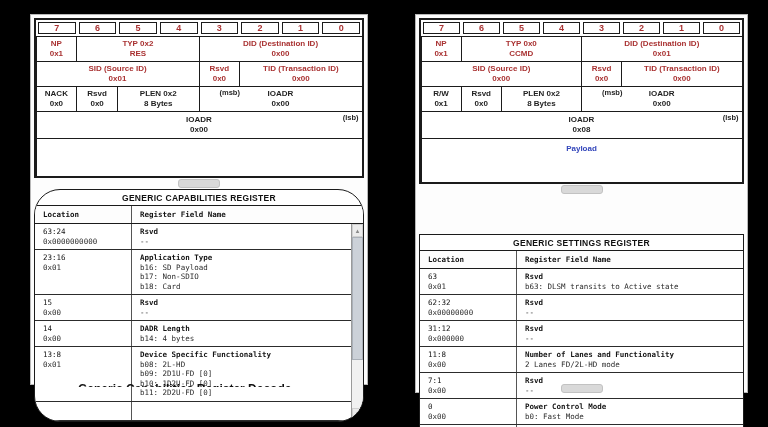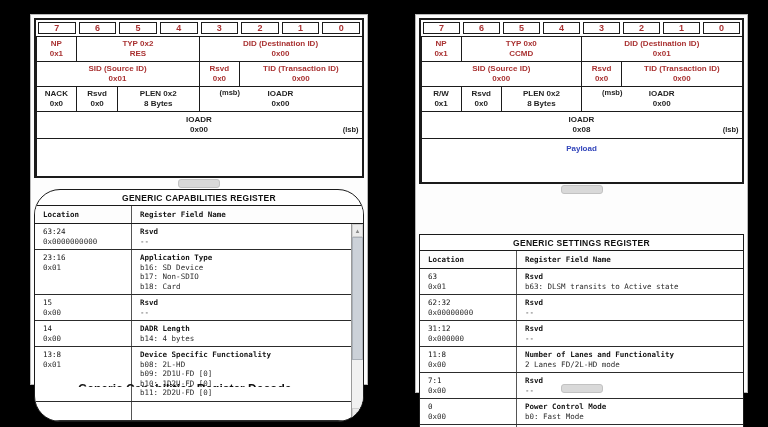--- a/index.html
+++ b/index.html
@@ -18,21 +18,21 @@
          text-align:center;font-weight:bold;font-size:8px;line-height:10px;
          box-sizing:border-box;background:#fff;overflow:hidden;}
   .bits .pcell{border:1.4px solid #1b1b1b;margin:0;}
   .bits{column-gap:3px;padding:2px 2px 2px 2px;}
   .c-red .pcell{color:#a93232;}
   .c-dark .pcell{color:#1f1f1f;}
   .c-blue .pcell{color:#3346bb;justify-content:flex-start;padding-top:5px;}
   .bits .pcell{color:#a93232;font-size:9px;}
   .corner-l,.corner-r{position:absolute;top:1px;font-size:7.5px;color:#1f1f1f;font-weight:bold;}
   .corner-l{left:20px;}
-  .corner-r{right:3px;margin-top:12px;}
+  .corner-r{right:3px;}
 
   
   .handle{width:40px;height:7px;background:#d9d9d9;border:1px solid #c2c2c2;border-radius:3px;
           margin:1px auto 1px auto;}
   .handle-bottom{position:absolute;left:50%;transform:translateX(-50%);bottom:-2px;}
 
   
   .regtable{border:1.6px solid #1b1b1b;background:#fff;box-sizing:border-box;overflow:hidden;
             display:flex;flex-direction:column;}
   .rt-title{text-align:center;font-weight:bold;font-size:8.5px;letter-spacing:.3px;
@@ -159,21 +159,21 @@
                 <div class="fdetail">--</div>
               </div>
             </div>
             <div class="rt-row">
               <div class="rloc">
                 <div>23:16</div>
                 <div class="rval">0x01</div>
               </div>
               <div class="rname">
                 <div class="fname">Application Type</div>
-                <div class="fdetail">b16: SD Device</div>
+                <div class="fdetail">b16: SD Payload</div>
                 <div class="fdetail">b17: Non-SDIO</div>
                 <div class="fdetail">b18: Card</div>
               </div>
             </div>
             <div class="rt-row">
               <div class="rloc">
                 <div>15</div>
                 <div class="rval">0x00</div>
               </div>
               <div class="rname">

